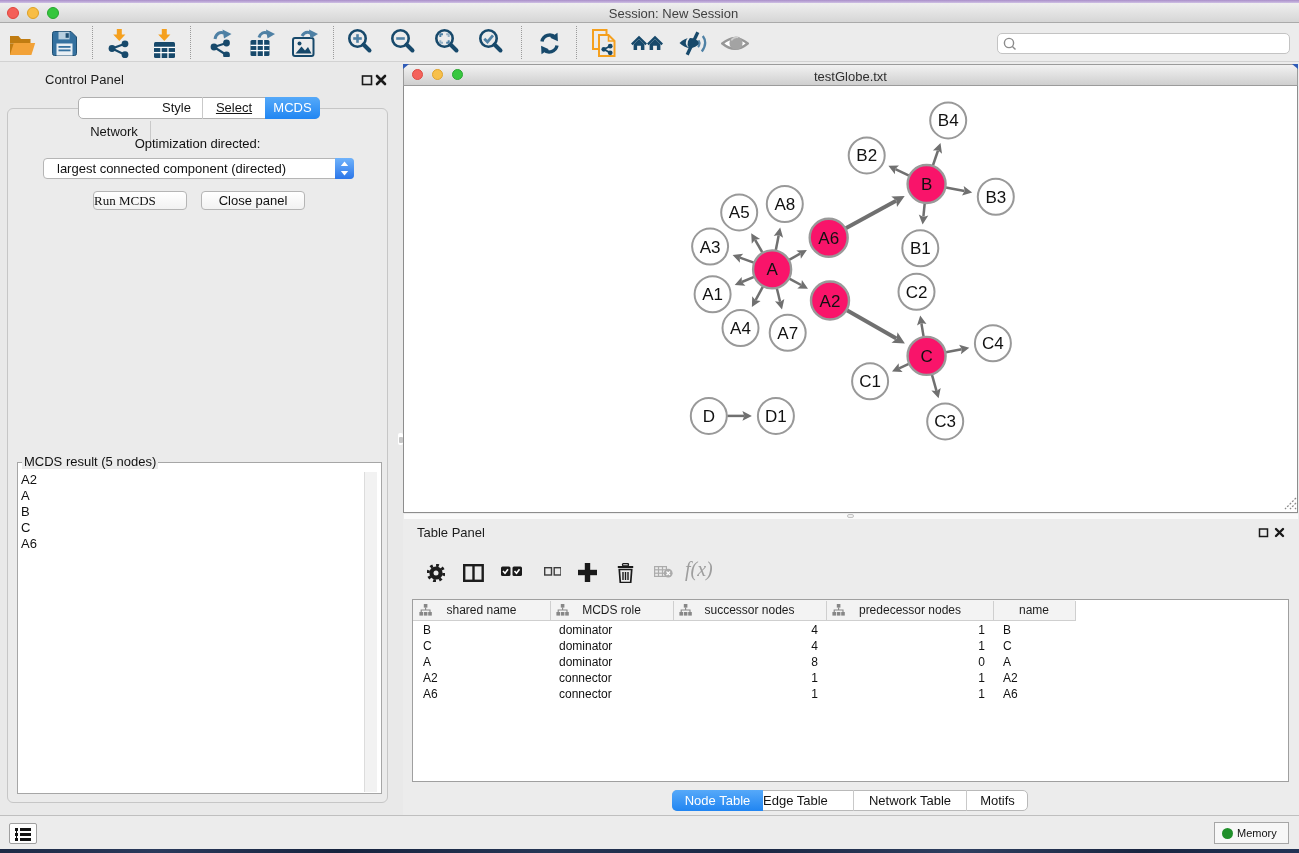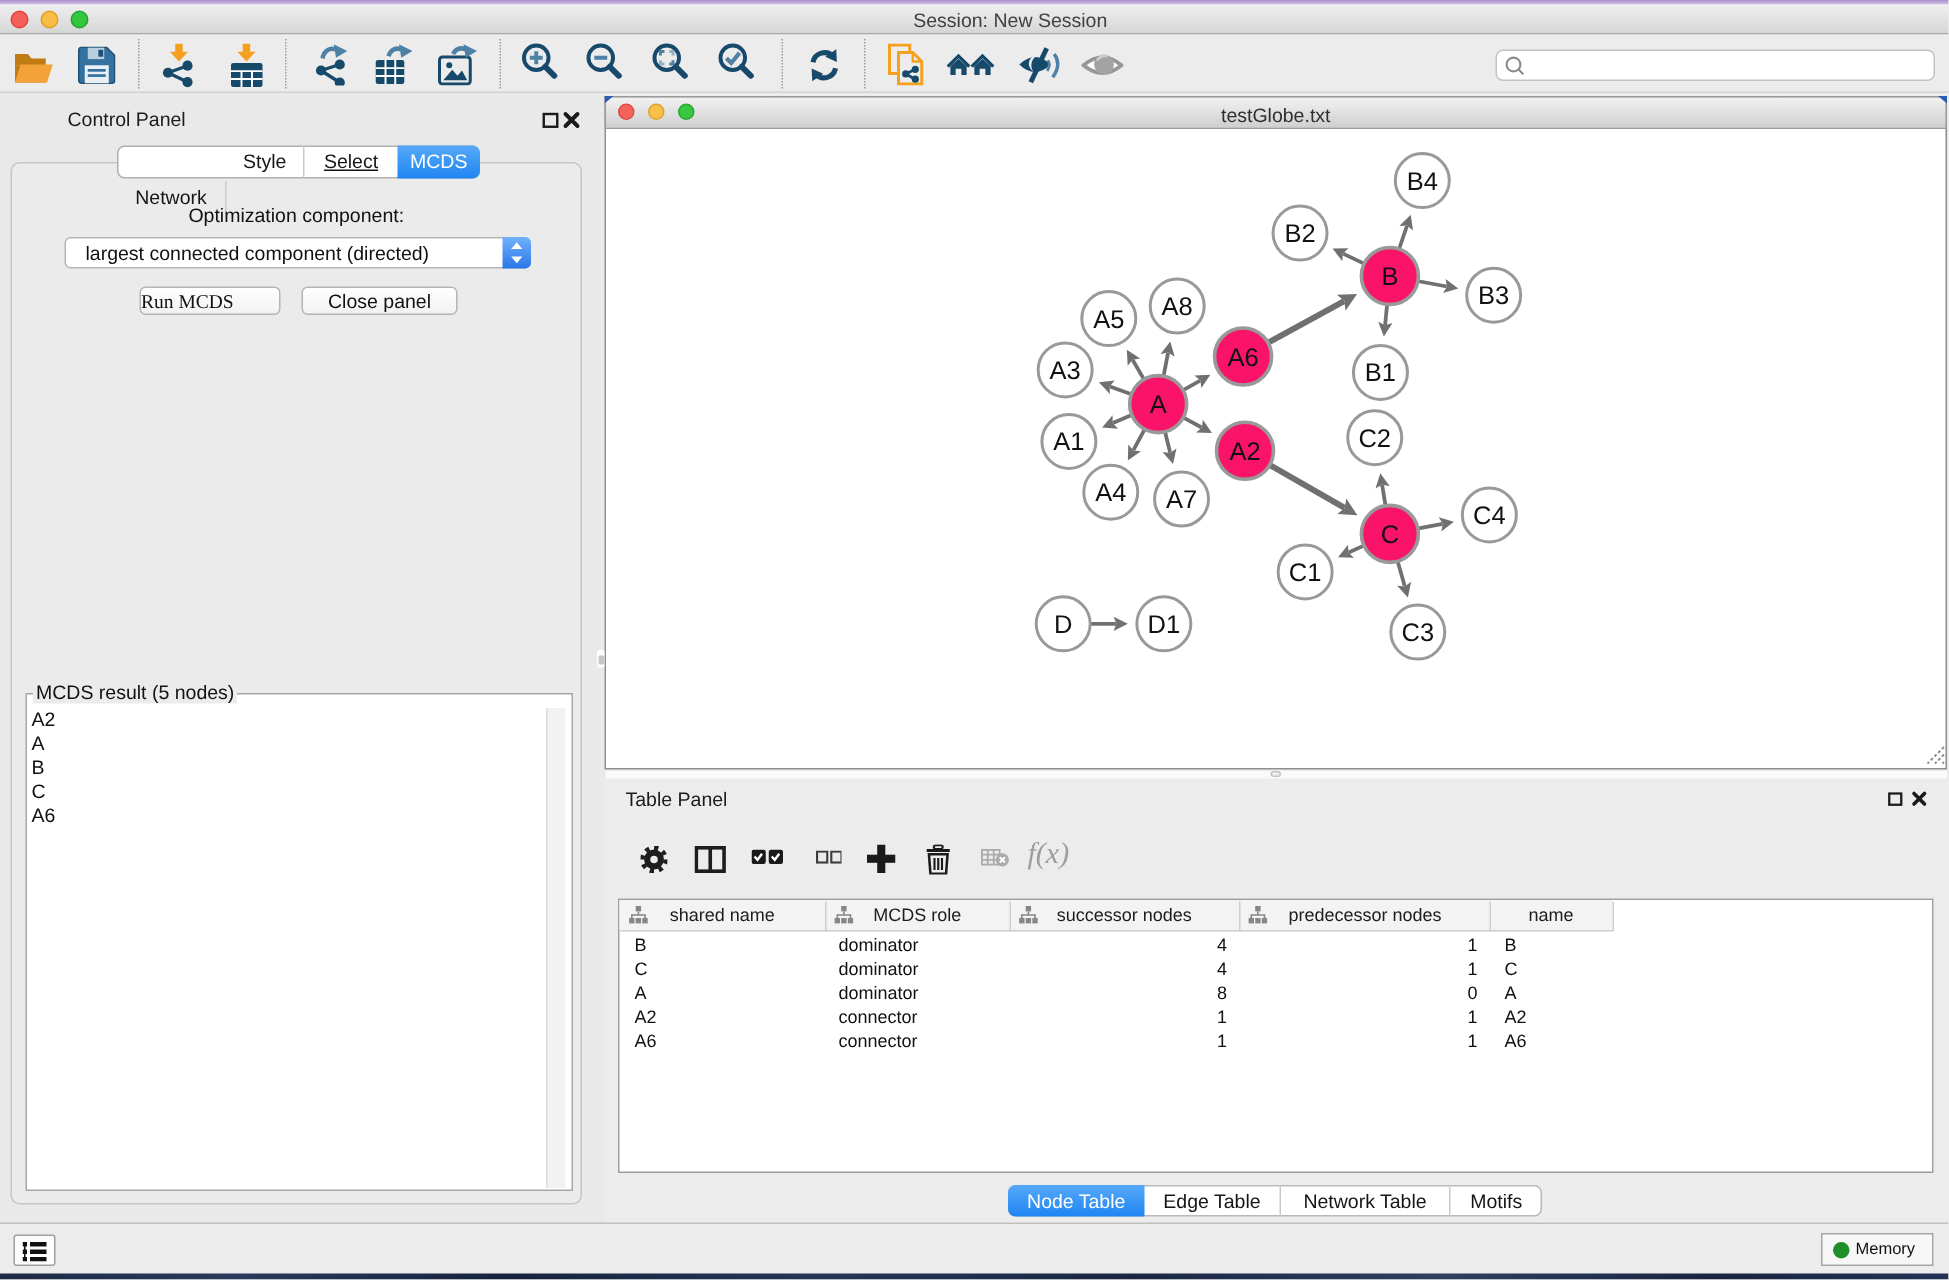--- a/index.html
+++ b/index.html
@@ -151,21 +151,21 @@
   </svg>
 
 <div class="abs" style="left:7px;top:108px;width:381px;height:695px;background:#ebebeb;border:1px solid #c6c6c6;border-radius:6px;"></div>
 
 <div class="abs" style="left:78px;top:97px;width:242px;height:22px;background:#fff;border:1px solid #b0b0b0;border-radius:5px;"></div>
 <div class="abs" style="left:78px;top:97px;width:73px;height:22px;font-size:13px;color:#151515;text-align:center;line-height:22px;border-right:1px solid #c9c9c9;margin-top:24px;">Network</div>
 <div class="abs" style="left:151px;top:97px;width:52px;height:22px;font-size:13px;color:#151515;text-align:center;line-height:22px;border-right:1px solid #c9c9c9;">Style</div>
 <div class="abs" style="left:203px;top:97px;width:62px;height:22px;font-size:13px;color:#151515;text-align:center;line-height:22px;text-decoration:underline;">Select</div>
 <div class="abs" style="left:265px;top:97px;width:55px;height:22px;font-size:13px;color:#fff;text-align:center;line-height:22px;background:linear-gradient(#55a9f9,#2186f2);border-radius:0 5px 5px 0;">MCDS</div>
 
-<div class="abs" style="left:7px;top:136px;width:381px;text-align:center;font-size:13px;color:#111;">Optimization component:</div>
+<div class="abs" style="left:7px;top:136px;width:381px;text-align:center;font-size:13px;color:#111;">Optimization directed:</div>
 <div class="abs" style="left:43px;top:158px;width:311px;height:21px;background:#fff;border:1px solid #b5b5b5;border-radius:4px;"></div>
 <div class="abs" style="left:57px;top:161px;font-size:13px;color:#111;">largest connected component (directed)</div>
 <div class="abs" style="left:335px;top:158px;width:19px;height:21px;background:linear-gradient(#70b3fb,#2b76e9);border-radius:0 4px 4px 0;"></div>
 <svg class="abs" style="left:337px;top:160px;" width="15" height="17">
     <path d="M7.5 1.5 L11.2 6 H3.8 Z" fill="#fff"></path>
     <path d="M7.5 15.5 L11.2 11 H3.8 Z" fill="#fff"></path>
   </svg>
 <div class="abs" style="left:93px;top:191px;width:94px;height:19px;background:linear-gradient(#fff,#f2f2f2);border:1px solid #b5b5b5;border-radius:4px;font-size:13px;color:#111;text-align:left;line-height:18px;font-family:Liberation Serif, serif;">Run MCDS</div>
 <div class="abs" style="left:201px;top:191px;width:104px;height:19px;background:linear-gradient(#fff,#f2f2f2);border:1px solid #b5b5b5;border-radius:4px;font-size:13px;color:#111;text-align:center;line-height:18px;">Close panel</div>
 
@@ -406,15 +406,15 @@
 <div class="abs" style="left:860px;top:671px;width:125px;text-align:right;font-size:12px;color:#111;">1</div>
 <div class="abs" style="left:1003px;top:671px;font-size:12px;color:#111;">A2</div>
 <div class="abs" style="left:423px;top:687px;font-size:12px;color:#111;">A6</div>
 <div class="abs" style="left:559px;top:687px;font-size:12px;color:#111;">connector</div>
 <div class="abs" style="left:700px;top:687px;width:118px;text-align:right;font-size:12px;color:#111;">1</div>
 <div class="abs" style="left:860px;top:687px;width:125px;text-align:right;font-size:12px;color:#111;">1</div>
 <div class="abs" style="left:1003px;top:687px;font-size:12px;color:#111;">A6</div>
 
 <div class="abs" style="left:672px;top:790px;width:356px;height:21px;background:#fff;border:1px solid #b9b9b9;border-radius:5px;"></div>
 <div class="abs" style="left:672px;top:790px;width:91px;height:21px;background:linear-gradient(#56a9f9,#2085f2);border-radius:5px 0 0 5px;font-size:13px;color:#fff;text-align:center;line-height:21px;">Node Table</div>
-<div class="abs" style="left:763px;top:790px;width:91px;height:21px;font-size:13px;color:#141414;text-align:center;line-height:21px;border-right:1px solid #c9c9c9;">Edge Table</div>
+<div class="abs" style="left:763px;top:790px;width:91px;height:21px;font-size:13px;color:#141414;line-height:21px;border-right:1px solid #c9c9c9;">Edge Table</div>
 <div class="abs" style="left:854px;top:790px;width:113px;height:21px;font-size:13px;color:#141414;text-align:center;line-height:21px;border-right:1px solid #c9c9c9;">Network Table</div>
 <div class="abs" style="left:967px;top:790px;width:61px;height:21px;font-size:13px;color:#141414;text-align:center;line-height:21px;">Motifs</div>
 
 </body></html>

